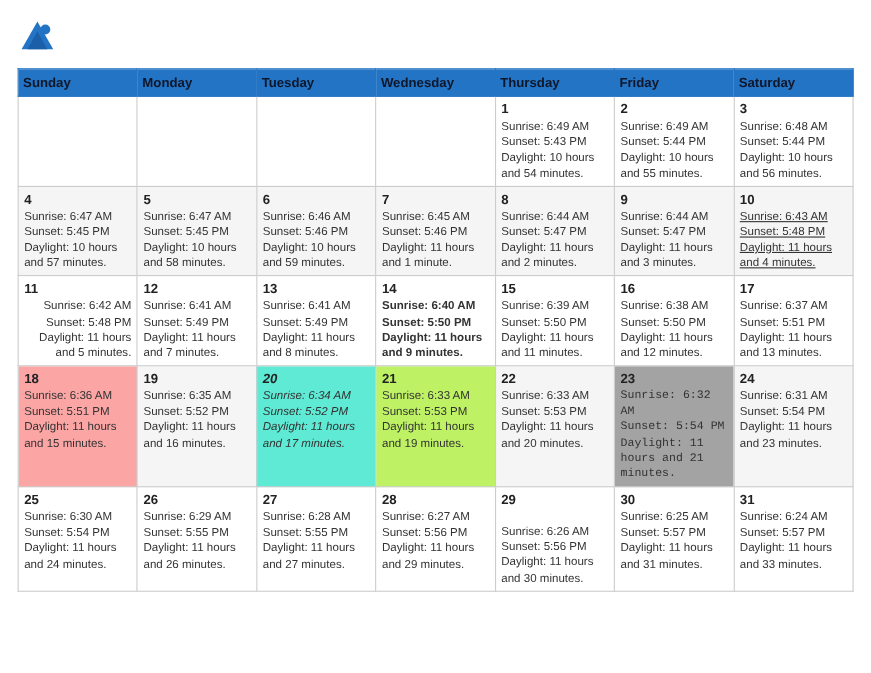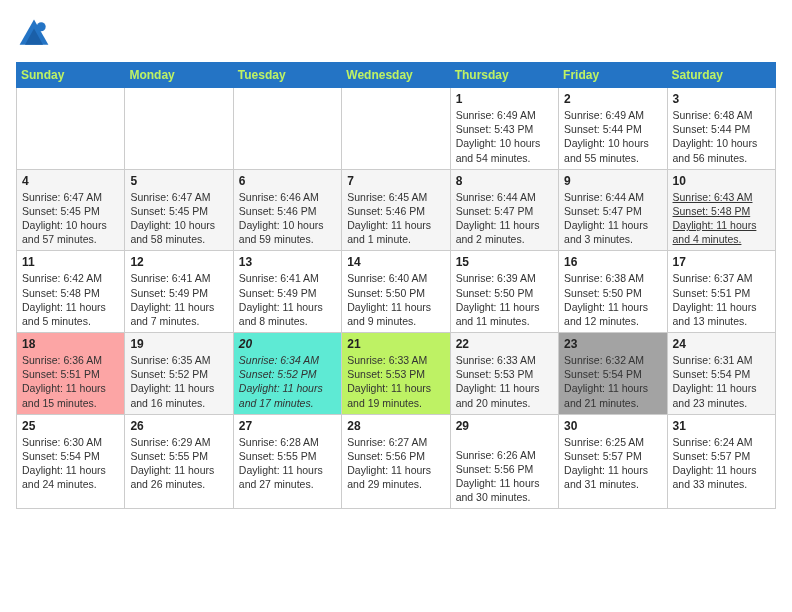--- a/index.html
+++ b/index.html
@@ -45,21 +45,21 @@
       font-size: 15px;
       color: #555;
     }
     .calendar {
       width: 100%;
       border-collapse: collapse;
       font-size: 11px;
     }
     .calendar th {
       background-color: #2474c5;
-      color: #bef264;
+      color: #0f172a;
       padding: 5px 4px;
       text-align: left;
       font-size: 12px;
       border: 1px solid #2474c5;
     }
     .calendar td {
       border: 1px solid #ccc;
       vertical-align: top;
       padding: 4px 5px;
       width: 108px;
@@ -182,39 +182,39 @@
         <td style="background: rgb(245, 245, 245);">
           <div class="day-number">10</div>
           <div class="day-info" style="white-space: pre-line; text-decoration: underline;">Sunrise: 6:43 AM
 Sunset: 5:48 PM
 Daylight: 11 hours and 4 minutes.</div>
         </td>
       </tr>
       <tr>
         <td>
           <div class="day-number">11</div>
-          <div class="day-info" style="white-space: pre-line;">Sunrise: 6:42 AM
+          <div class="day-info" style="white-space: pre-line; text-align: right;">Sunrise: 6:42 AM
 Sunset: 5:48 PM
 Daylight: 11 hours and 5 minutes.</div>
         </td>
         <td>
           <div class="day-number">12</div>
           <div class="day-info" style="white-space: pre-line;">Sunrise: 6:41 AM
 Sunset: 5:49 PM
 Daylight: 11 hours and 7 minutes.</div>
         </td>
         <td>
           <div class="day-number">13</div>
           <div class="day-info" style="white-space: pre-line;">Sunrise: 6:41 AM
 Sunset: 5:49 PM
 Daylight: 11 hours and 8 minutes.</div>
         </td>
         <td>
           <div class="day-number">14</div>
-          <div class="day-info" style="white-space: pre-line;">Sunrise: 6:40 AM
+          <div class="day-info" style="white-space: pre-line; font-weight: bold;">Sunrise: 6:40 AM
 Sunset: 5:50 PM
 Daylight: 11 hours and 9 minutes.</div>
         </td>
         <td>
           <div class="day-number">15</div>
           <div class="day-info" style="white-space: pre-line;">Sunrise: 6:39 AM
 Sunset: 5:50 PM
 Daylight: 11 hours and 11 minutes.</div>
         </td>
         <td>
@@ -256,21 +256,21 @@
 Daylight: 11 hours and 19 minutes.</div>
         </td>
         <td style="background: rgb(245, 245, 245);">
           <div class="day-number">22</div>
           <div class="day-info" style="white-space: pre-line;">Sunrise: 6:33 AM
 Sunset: 5:53 PM
 Daylight: 11 hours and 20 minutes.</div>
         </td>
         <td style="background: #a3a3a3;">
           <div class="day-number">23</div>
-          <div class="day-info" style="white-space: pre-line;">Sunrise: 6:32 AM
+          <div class="day-info" style="white-space: pre-line; font-family: Liberation Mono, monospace;">Sunrise: 6:32 AM
 Sunset: 5:54 PM
 Daylight: 11 hours and 21 minutes.</div>
         </td>
         <td style="background: rgb(245, 245, 245);">
           <div class="day-number">24</div>
           <div class="day-info" style="white-space: pre-line;">Sunrise: 6:31 AM
 Sunset: 5:54 PM
 Daylight: 11 hours and 23 minutes.</div>
         </td>
       </tr>

